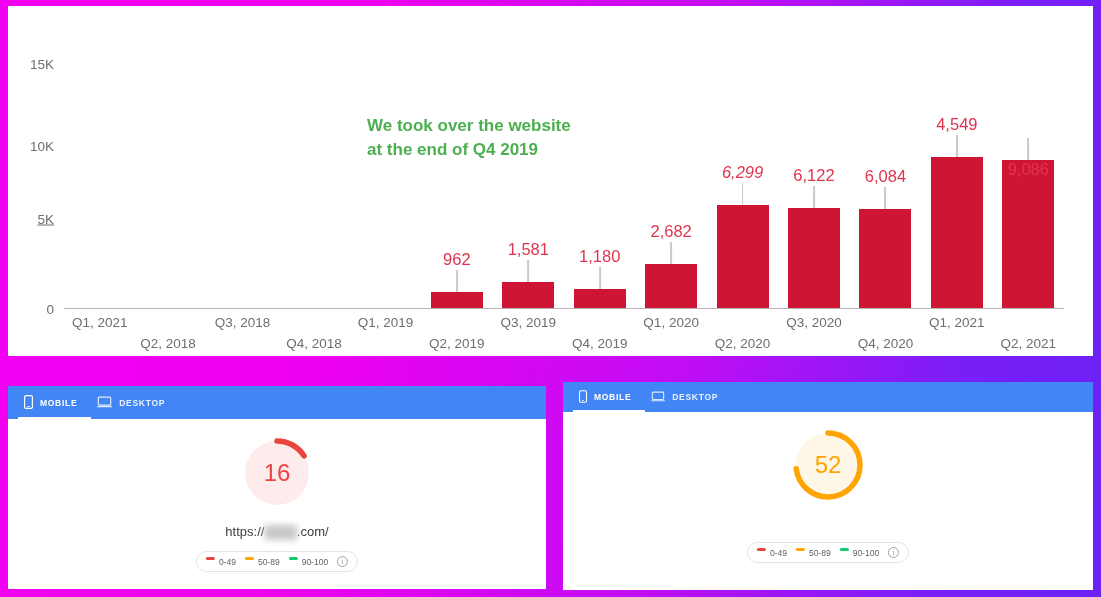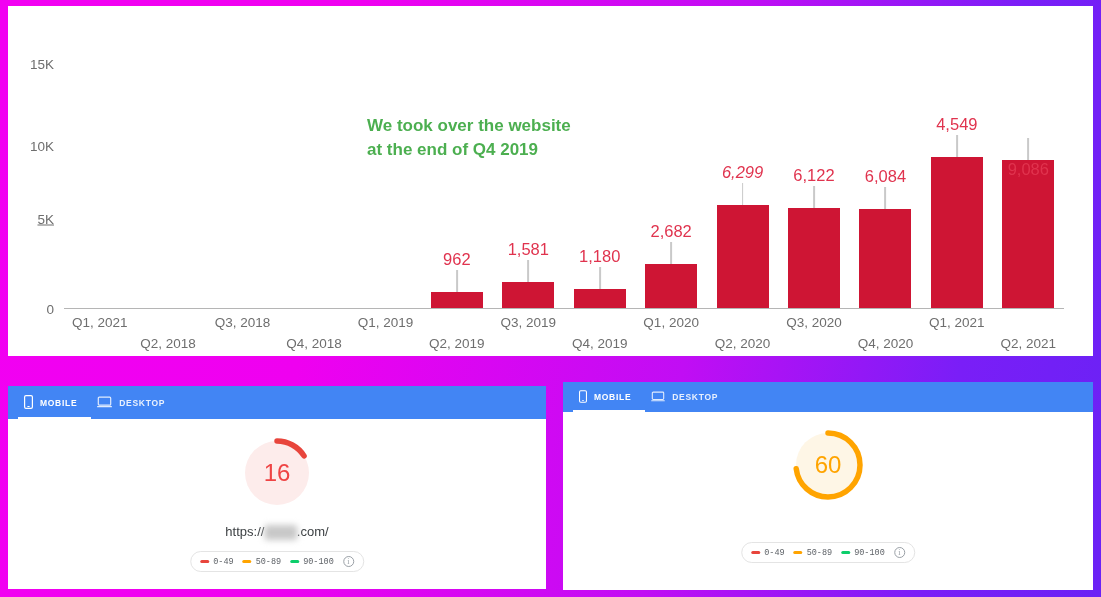--- a/index.html
+++ b/index.html
@@ -191,24 +191,24 @@
     padding: 4px 9px;
     border: 1px solid #e4e4e4;
     border-radius: 11px;
     background: #fff;
     white-space: nowrap;
   }
   #ps-left  .ps-legend { top: 132px; }
   #ps-right .ps-legend { top: 130px; }
   .leg-item {
     display: flex;
-    align-items: center;
+    align-items: flex-start;
     gap: 4px;
     font-size: 8.5px;
-    font-family: Liberation Mono, monospace;
+    font-family: Liberation Sans, sans-serif;
     color: #5f6368;
   }
   .leg-dash { width: 9px; height: 3px; border-radius: 2px; display: block; }
   .leg-info {
     width: 11px; height: 11px;
     border: 1px solid #9aa0a6;
     border-radius: 50%;
     color: #9aa0a6;
     font-size: 8px;
     line-height: 9px;
@@ -358,21 +358,21 @@
     </div>
   </div>
 
   <div class="ps-body">
     <div class="gauge-wrap">
       <div class="gauge">
         <svg class="gauge-ring" width="78" height="78" viewBox="0 0 78 78">
             <circle cx="39" cy="39" r="32" fill="#fef6e6" stroke="none"></circle>
             <circle cx="39" cy="39" r="32" fill="none" stroke="#ffa400" stroke-width="5.5" stroke-linecap="round" stroke-dasharray="146.77520877571513 201.06192982974676" transform="rotate(-90 39 39)"></circle>
           </svg>
-        <div class="gauge-score" style="color: rgb(255, 164, 0);">60</div>
+        <div class="gauge-score" style="color: rgb(255, 164, 0);">52</div>
       </div>
     </div>
 
 
     <div class="ps-legend">
       <div class="leg-item">
         <span class="leg-dash" style="background: rgb(232, 69, 60);"></span>
         <span>0-49</span>
       </div>
       <div class="leg-item">

